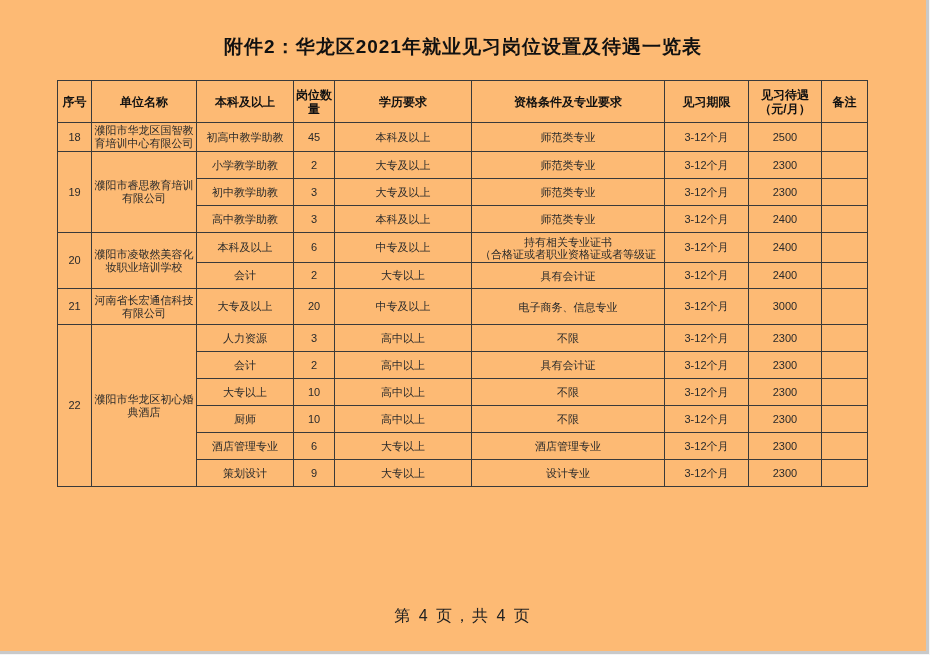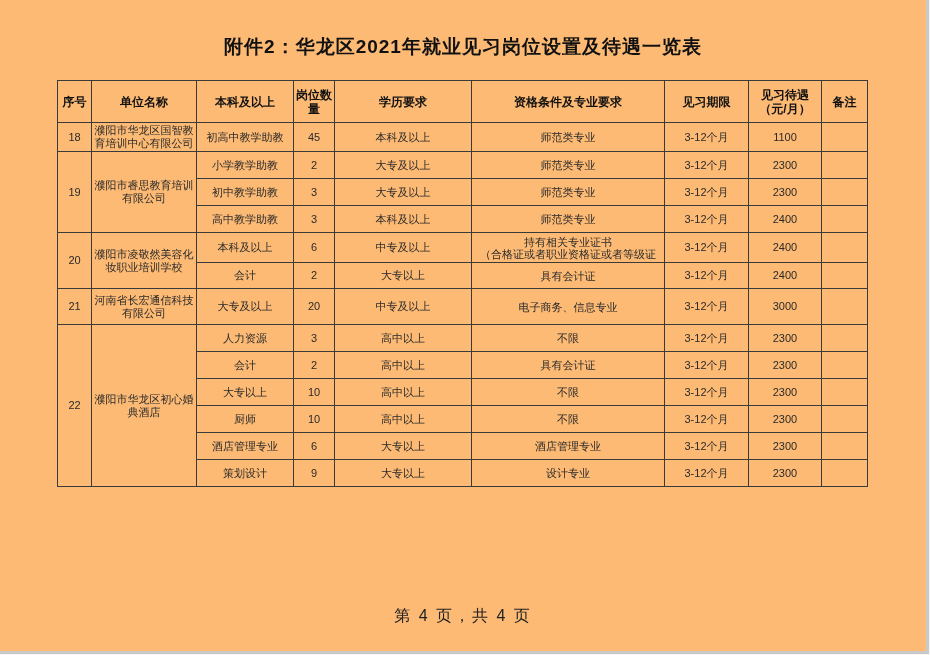--- a/index.html
+++ b/index.html
@@ -106,21 +106,21 @@
       </tr>
 
       <tr class="h43">
         <td>18</td>
         <td>濮阳市华龙区国智教育培训中心有限公司</td>
         <td>初高中教学助教</td>
         <td>45</td>
         <td>本科及以上</td>
         <td class="pre">师范类专业</td>
         <td>3-12个月</td>
-        <td>1100</td>
+        <td>2500</td>
         <td></td>
       </tr>
 
       <tr class="h27">
         <td rowspan="3">19</td>
         <td rowspan="3">濮阳市睿思教育培训有限公司</td>
         <td>小学教学助教</td>
         <td>2</td>
         <td>大专及以上</td>
         <td class="pre">师范类专业</td>

